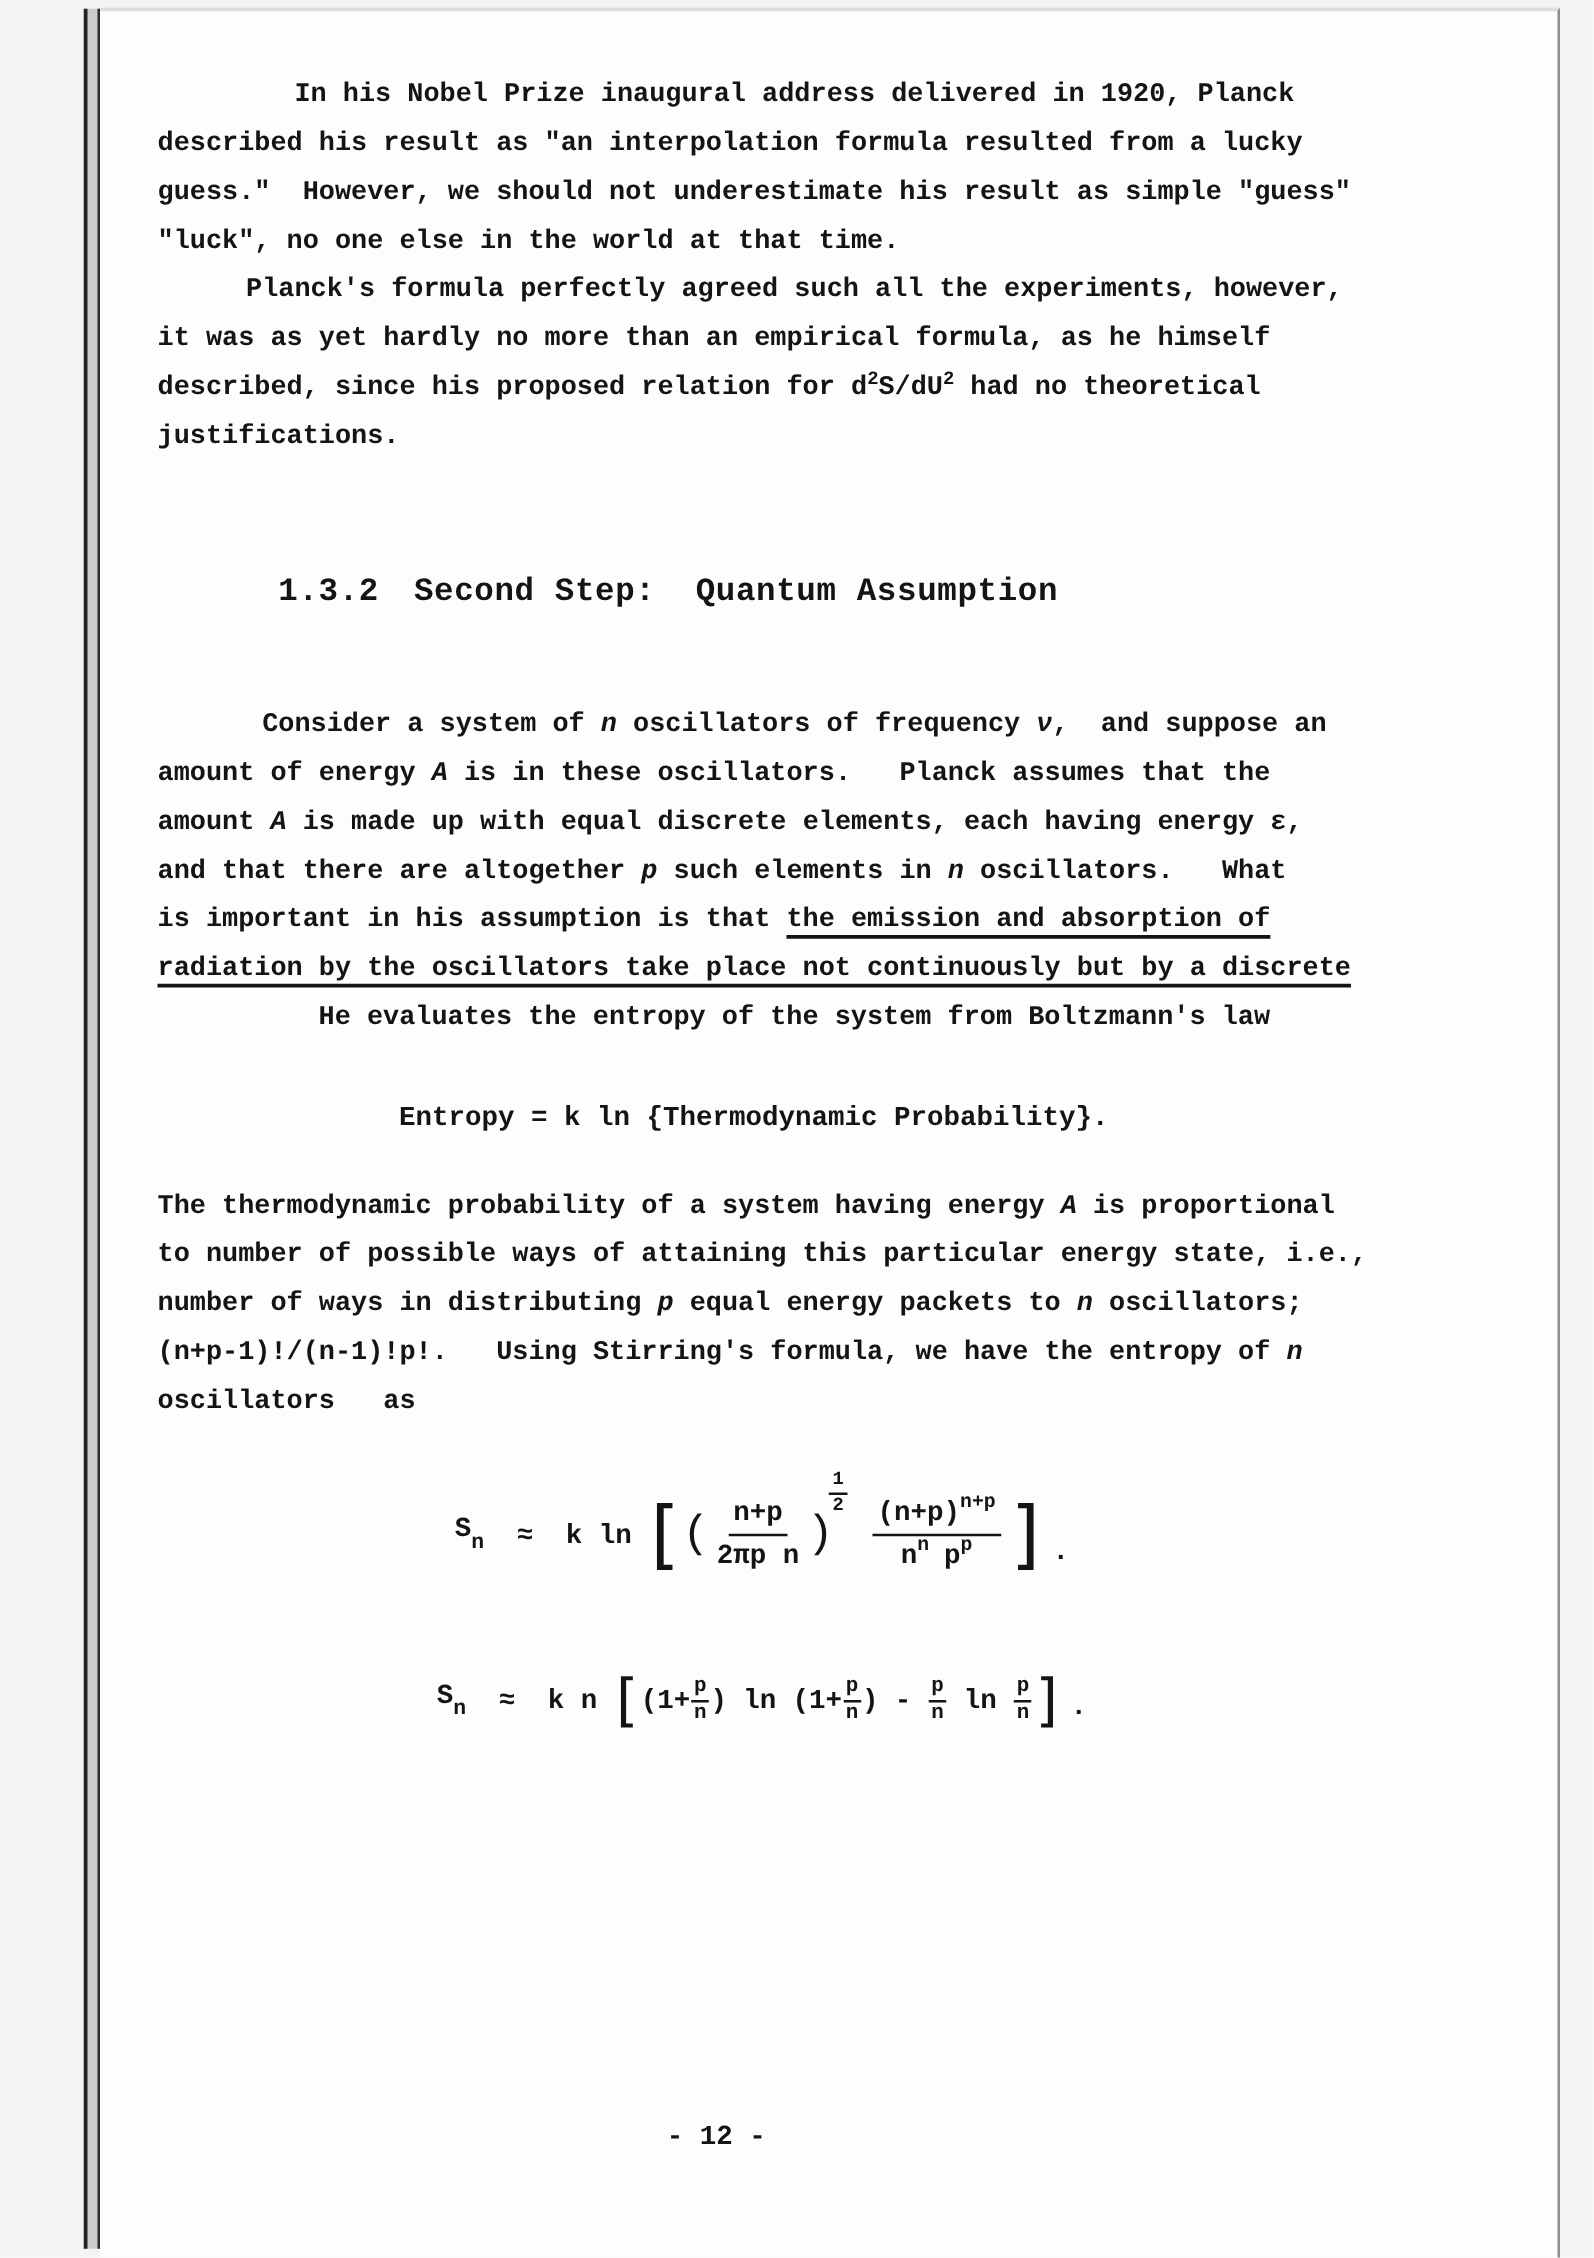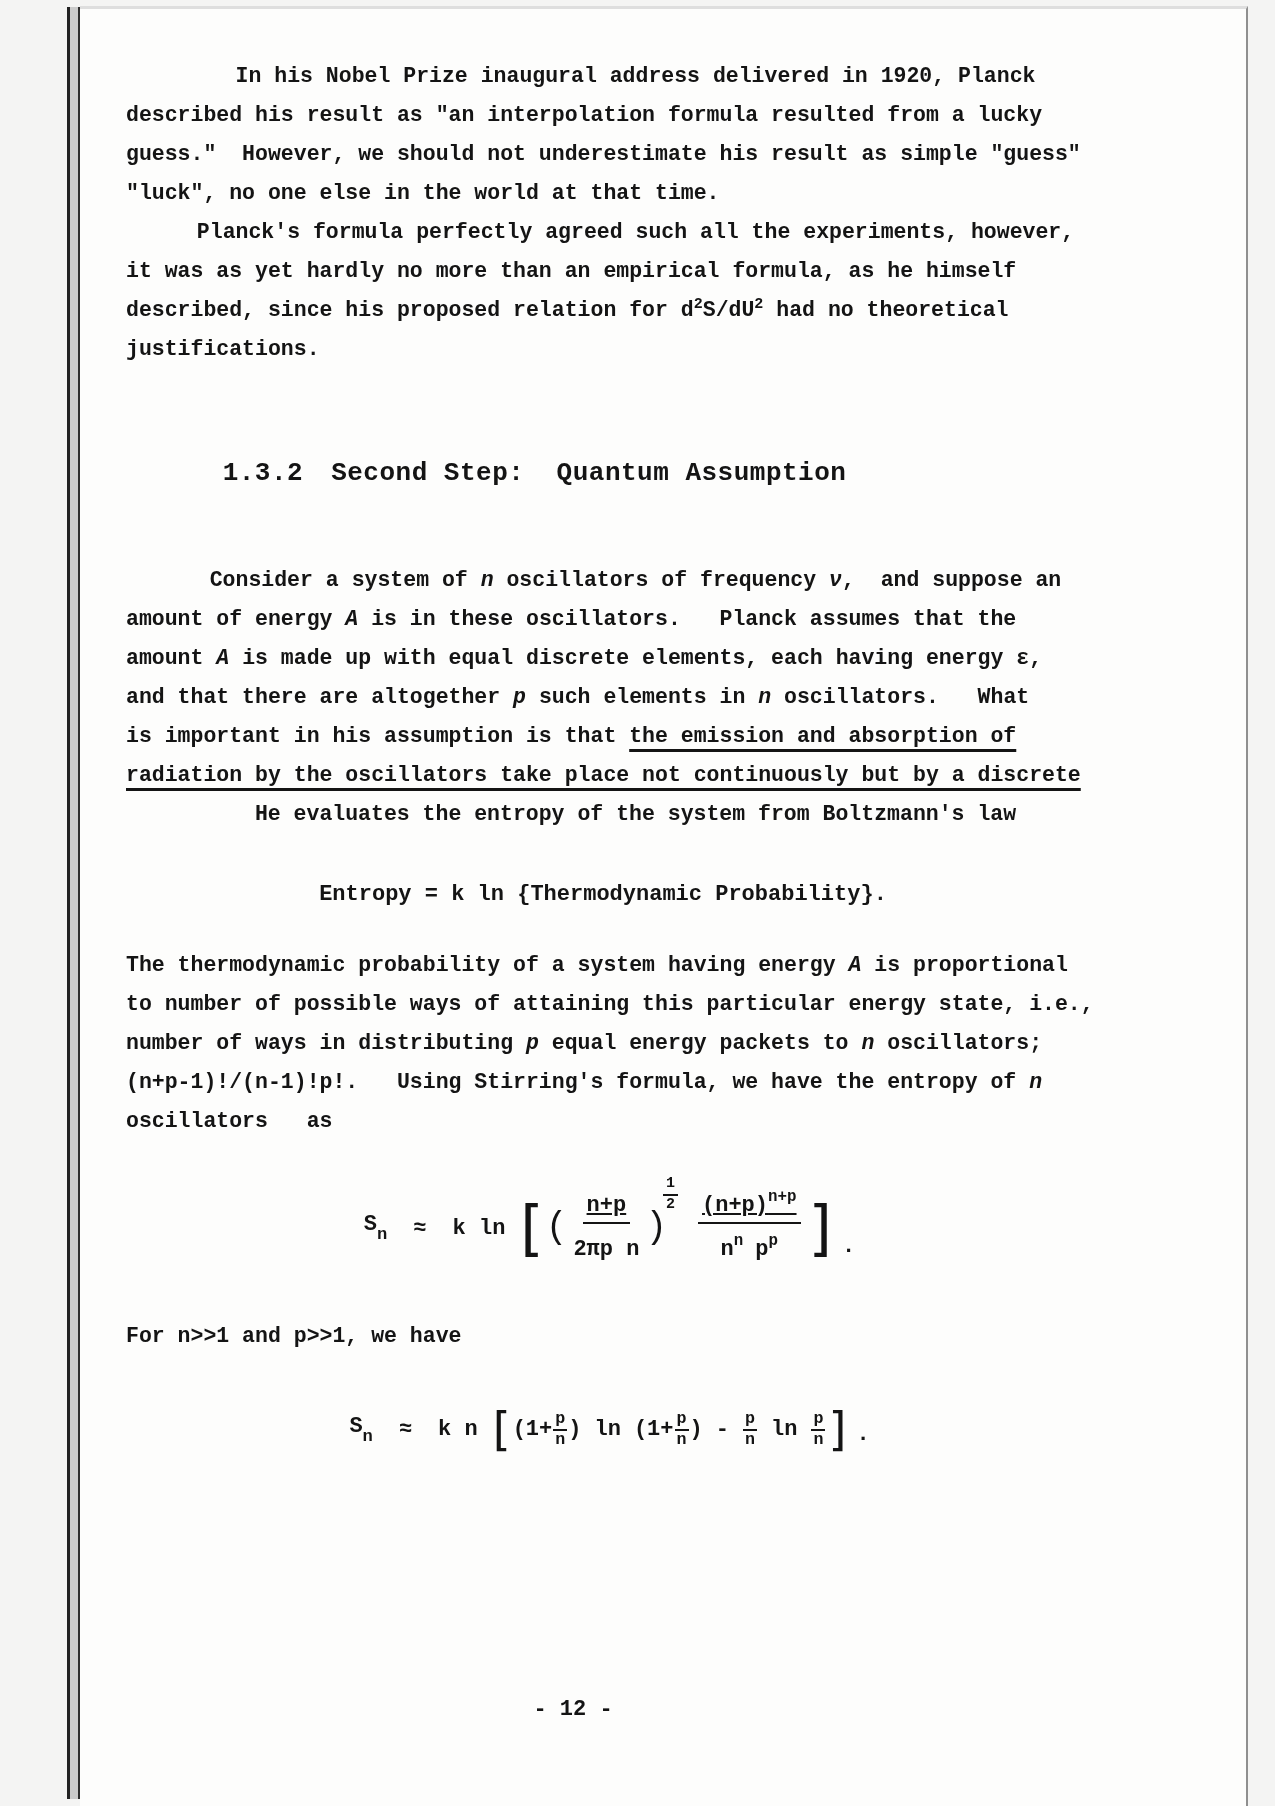--- a/index.html
+++ b/index.html
@@ -38,22 +38,22 @@
   .eqrow{display:flex;justify-content:center;align-items:center;font-size:22px;}
   .eqrow.boltz{margin-top:40px;height:40px;white-space:pre;}
   .eqrow.stir{margin-top:28px;height:118px;}
   .eqrow.lnp{margin-top:26px;height:96px;}
   .para5{margin-top:32px;}
   .para6{margin-top:30px;}
   .eq{display:inline-flex;align-items:center;white-space:pre;}
   .sn sub{font-size:0.78em;vertical-align:-0.55em;}
   .tok{margin:0 13px;}
   .frac{display:inline-flex;flex-direction:column;align-items:center;line-height:1.2;margin:0 6px;}
-  .frac .fnum{border-bottom:2.5px solid #141414;padding:0 4px 3px;text-decoration:underline;}
-  .frac .fden{padding-top:13px;}
+  .frac .fnum{border-bottom:2.5px solid #141414;padding:0 4px 3px;}
+  .frac .fden{padding-top:3px;}
   .bigbr{font-family:"DejaVu Sans",sans-serif;font-weight:400;font-size:60px;line-height:0.85;margin:0 2px;}
   .medbr{font-family:"DejaVu Sans",sans-serif;font-weight:400;font-size:46px;line-height:0.9;margin:0 2px;}
   .paren{font-size:36px;font-weight:400;line-height:1;}
   .expfrac{display:inline-flex;flex-direction:column;align-items:center;font-size:15px;line-height:1.15;transform:translateY(-34px);margin-left:-4px;margin-right:14px;}
   .expfrac .fnum{border-bottom:2px solid #141414;padding:0 3px 1px;}
   sup.esup{font-size:0.72em;vertical-align:0.65em;line-height:0;}
   .densp{display:inline-block;width:12px;}
   .mfrac{display:inline-flex;flex-direction:column;align-items:center;font-size:0.76em;line-height:1.1;vertical-align:middle;margin:0 1px;}
   .mfrac .fnum{border-bottom:2px solid #141414;padding:0 2px 1px;}
   .eqdot{align-self:flex-end;margin-left:8px;margin-bottom:4px;}
@@ -130,23 +130,20 @@
         </span>
         <span class="frac">
           <span class="fnum"><span>(n+p)</span><sup class="esup">n+p</sup></span>
           <span class="fden"><span>n</span><sup class="esup">n</sup><span class="densp"></span><span>p</span><sup class="esup">p</sup></span>
         </span>
         <span class="bigbr">]</span>
         <span class="eqdot">.</span>
       </span>
     </div>
 
-    <div class="para6">
-        <div class="line"><span>For n&gt;&gt;1 and p&gt;&gt;1, we have</span></div>
-      </div>
 
     <div class="eqrow lnp">
       <span class="eq">
         <span class="sn tok"><span>S</span><sub>n</sub></span>
         <span class="tok">≈</span>
         <span class="tok">k n</span>
         <span class="medbr">[</span>
         <span>(1+</span>
         <span class="mfrac"><span class="fnum">p</span><span>n</span></span>
         <span>)</span>

